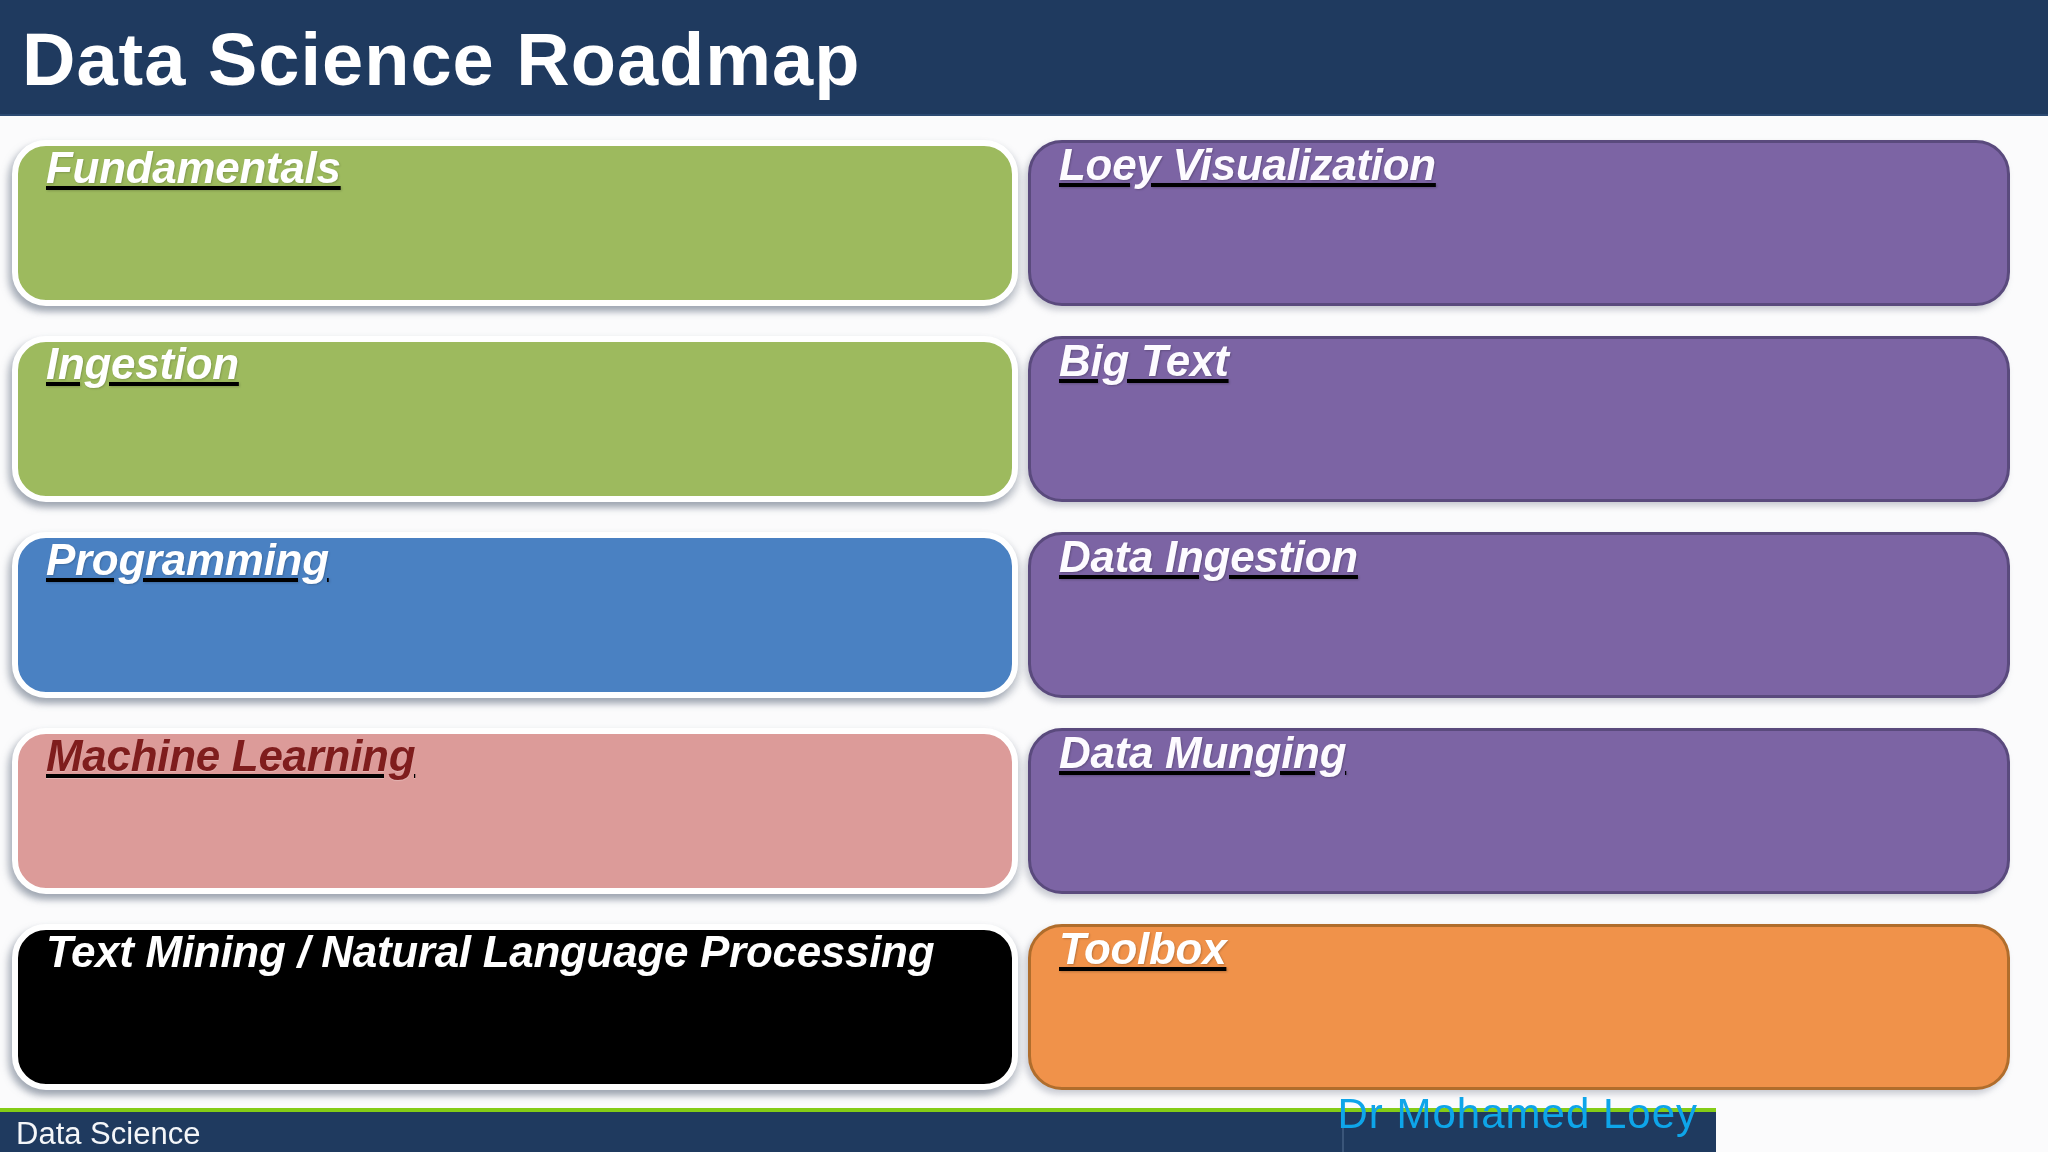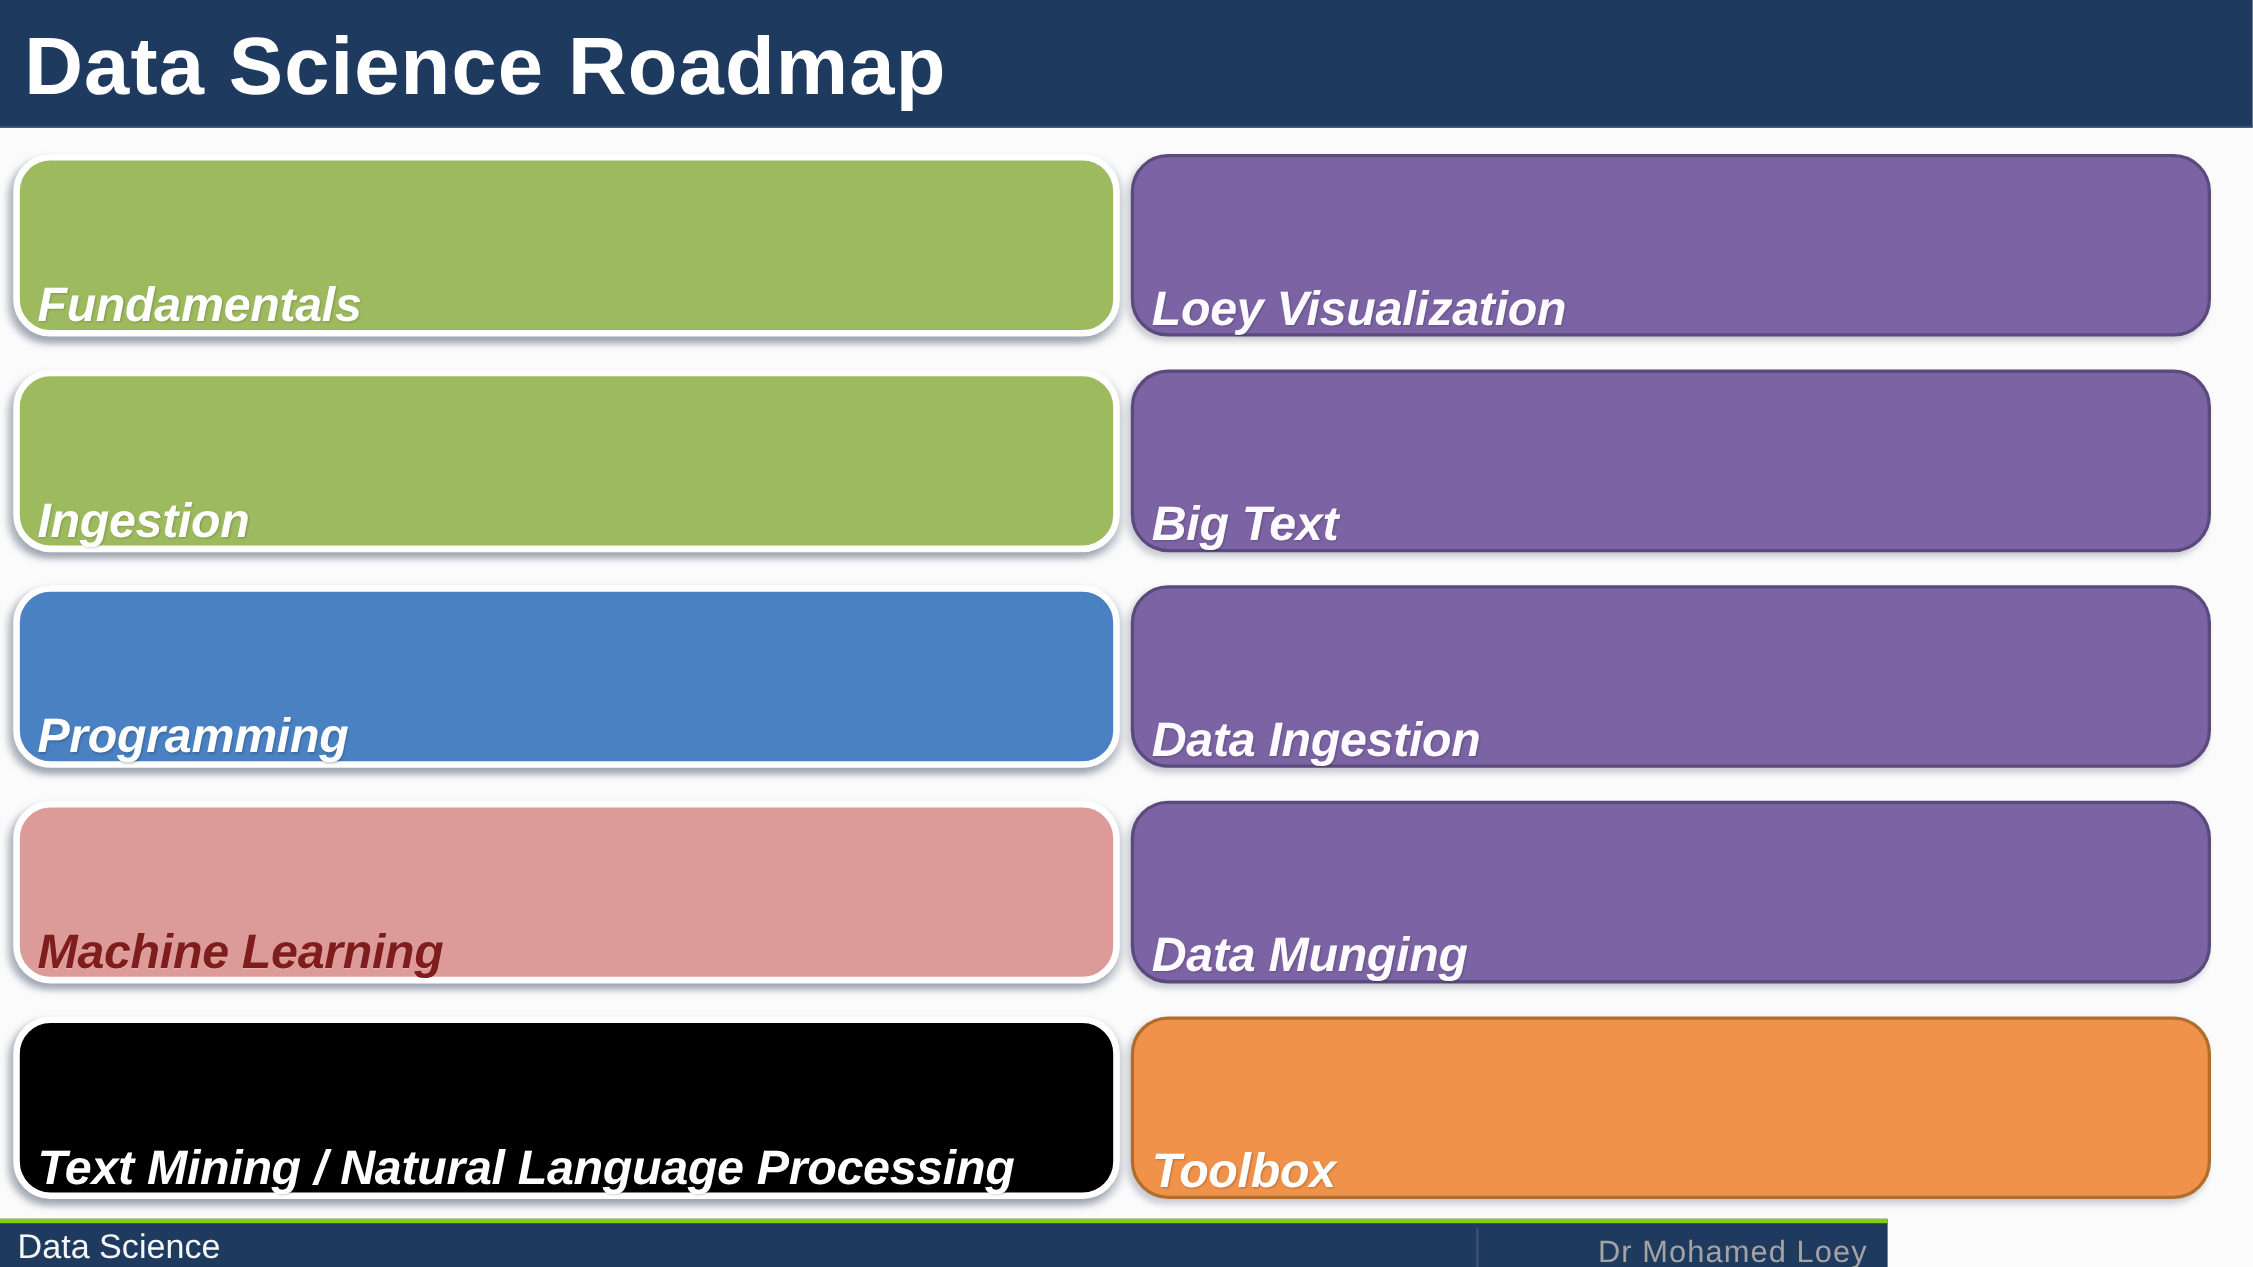--- a/index.html
+++ b/index.html
@@ -20,22 +20,23 @@
     color:#ffffff;font-size:74px;font-weight:700;
     padding-left:22px;letter-spacing:1px;line-height:1;
     padding-top:6px;
   }
   
   .col{position:absolute;top:140px;display:flex;flex-direction:column;gap:30px;}
   .col-left{left:12px;width:1006px;}
   .col-right{left:1028px;width:982px;}
   .box{
     height:166px;border-radius:34px;box-sizing:border-box;
-    display:flex;align-items:flex-end;
-    padding-left:16px;
+    display:flex;align-items:flex-start;
+    padding-left:28px;
+    text-decoration:underline;
   }
   .box .label{
     font-size:44px;font-weight:700;font-style:italic;
     white-space:nowrap;line-height:1;
     letter-spacing:-0.3px;
   }
   
   .box-soft{
     border:6px solid #ffffff;
     box-shadow:-4px 5px 7px rgba(115,125,142,.55), 3px 5px 7px rgba(115,125,142,.30);
@@ -58,22 +59,22 @@
   
   .slide-footer{
     position:absolute;left:0;top:1108px;width:1716px;height:44px;
     background:#1f3a5f;border-top:4px solid #84cc16;box-sizing:border-box;
   }
   .footer-left{
     position:absolute;left:16px;bottom:3px;
     color:#f4f6f9;font-size:31px;font-weight:400;line-height:1;
   }
   .footer-right{
-    position:absolute;right:18px;bottom:0;
-    color:#a3a3a3;font-size:28px;font-weight:400;line-height:1;
+    position:absolute;right:18px;bottom:17px;
+    color:#0ea5e9;font-size:42px;font-weight:400;line-height:1;
     letter-spacing:1px;
   }
   .footer-divider{
     position:absolute;left:1342px;top:4px;width:2px;height:38px;
     background:#3a5579;
   }
 </style>
 </head>
 <body>
 

